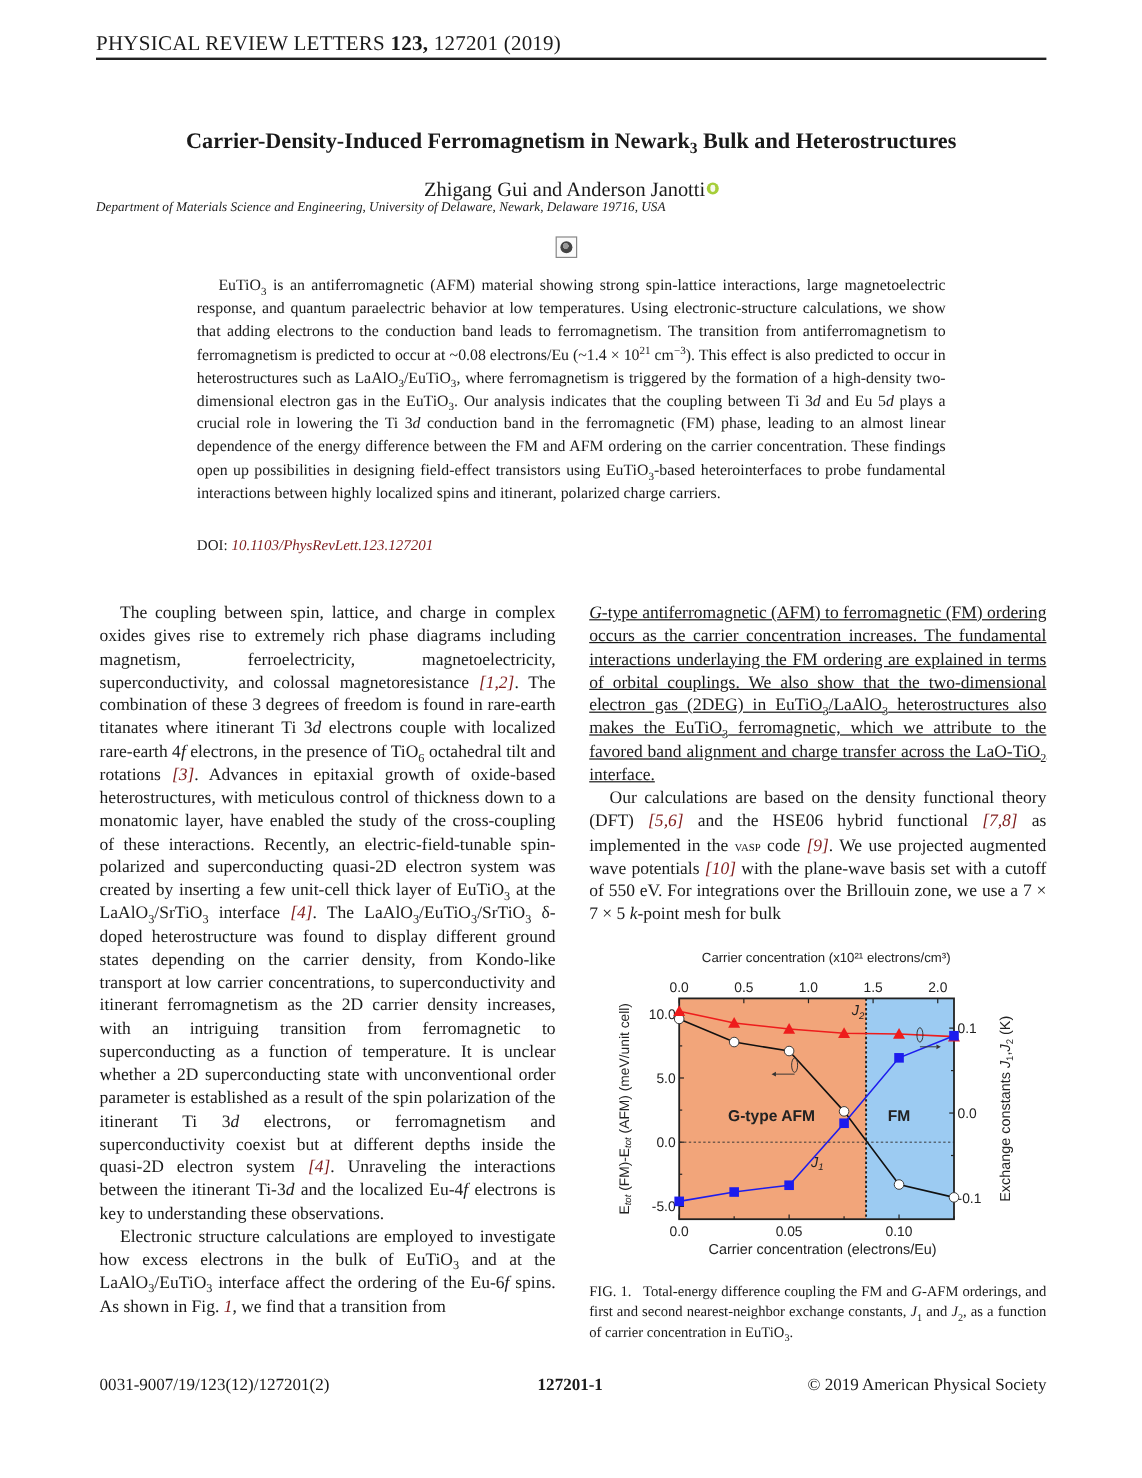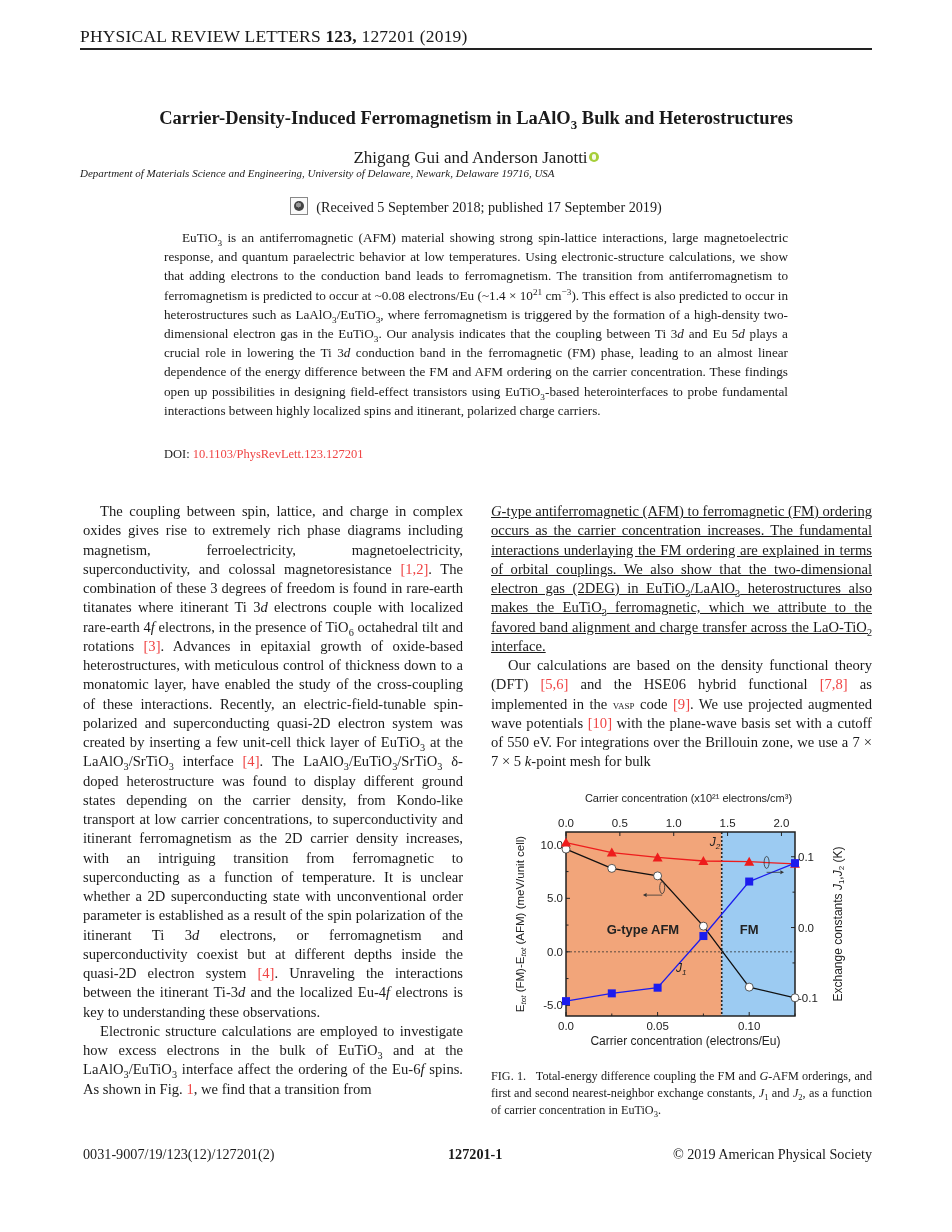--- a/index.html
+++ b/index.html
@@ -18,21 +18,21 @@
                   border-radius: 2px; background: #fff; opacity: 0.9; }
   .affil { position: absolute; left: 80px; top: 167px; width: 792px; text-align: left; font-size: 11px; font-style: italic; }
   .received { position: absolute; left: 80px; top: 197px; width: 792px; text-align: center; font-size: 14.2px; }
   .crossmark { display: inline-block; width: 16px; height: 16px; border: 1px solid #888; vertical-align: -3px;
                margin-right: 8px; position: relative; background: #fafafa; }
   .crossmark::after { content: ""; position: absolute; left: 3px; top: 3px; width: 10px; height: 10px; border-radius: 50%;
                       background: radial-gradient(circle at 45% 40%, #999 0 30%, #444 32% 100%); }
   .abstract { position: absolute; left: 164px; top: 228px; width: 624px; font-size: 13.2px; line-height: 19.2px;
               text-align: justify; text-indent: 18px; }
   .doi { position: absolute; left: 164px; top: 447px; font-size: 12.5px; }
-  .doi a, .ref { color: #ef4444; text-decoration: none; }
+  .doi a, .ref { color: #7f1d1d; text-decoration: none; font-style: italic; }
   .col { position: absolute; font-size: 14.6px; line-height: 19.25px; text-align: justify; }
   .col p { margin: 0; text-indent: 17px; }
   .col p.noindent { text-indent: 0; text-decoration: underline; }
   .col-left { left: 83px; top: 502px; width: 380px; }
   .col-right-top { left: 491px; top: 502px; width: 381px; }
   sub, sup { font-size: 70%; line-height: 0; }
   .sc { font-variant: small-caps; font-size: 90%; }
   .figure { position: absolute; left: 510px; top: 785px; width: 345px; height: 280px; }
   .caption { position: absolute; left: 491px; top: 1068px; width: 381px; font-size: 12.2px; line-height: 17px; text-align: justify; }
   .footer { position: absolute; top: 1146px; font-size: 14.2px; }
@@ -44,28 +44,28 @@
 </head>
 <body>
 
 <div class="running-head">
   <span>PHYSICAL REVIEW LETTERS</span>
   <b>123,</b>
   <span>127201 (2019)</span>
 </div>
 <div class="head-rule"></div>
 
-<div class="title"><span>Carrier-Density-Induced Ferromagnetism in LaAlO</span><sub>3</sub><span> Bulk and Heterostructures</span></div>
+<div class="title"><span>Carrier-Density-Induced Ferromagnetism in Newark</span><sub>3</sub><span> Bulk and Heterostructures</span></div>
 
 <div class="authors">
   <span>Zhigang Gui and Anderson Janotti</span><span class="orcid"></span>
 </div>
 <div class="affil">Department of Materials Science and Engineering, University of Delaware, Newark, Delaware 19716, USA</div>
 <div class="received">
-  <span class="crossmark"></span><span>(Received 5 September 2018; published 17 September 2019)</span>
+  <span class="crossmark"></span>
 </div>
 
 <div class="abstract"><span>EuTiO</span><sub>3</sub><span> is an antiferromagnetic (AFM) material showing strong spin-lattice interactions, large magnetoelectric response, and quantum paraelectric behavior at low temperatures. Using electronic-structure calculations, we show that adding electrons to the conduction band leads to ferromagnetism. The transition from antiferromagnetism to ferromagnetism is predicted to occur at ~0.08 electrons/Eu (~1.4 × 10</span><sup>21</sup><span> cm</span><sup>−3</sup><span>). This effect is also predicted to occur in heterostructures such as LaAlO</span><sub>3</sub><span>/EuTiO</span><sub>3</sub><span>, where ferromagnetism is triggered by the formation of a high-density two-dimensional electron gas in the EuTiO</span><sub>3</sub><span>. Our analysis indicates that the coupling between Ti 3</span><i>d</i><span> and Eu 5</span><i>d</i><span> plays a crucial role in lowering the Ti 3</span><i>d</i><span> conduction band in the ferromagnetic (FM) phase, leading to an almost linear dependence of the energy difference between the FM and AFM ordering on the carrier concentration. These findings open up possibilities in designing field-effect transistors using EuTiO</span><sub>3</sub><span>-based heterointerfaces to probe fundamental interactions between highly localized spins and itinerant, polarized charge carriers.</span></div>
 
 <div class="doi">
   <span>DOI:</span>
   <a>10.1103/PhysRevLett.123.127201</a>
 </div>
 
 <div class="col col-left">

